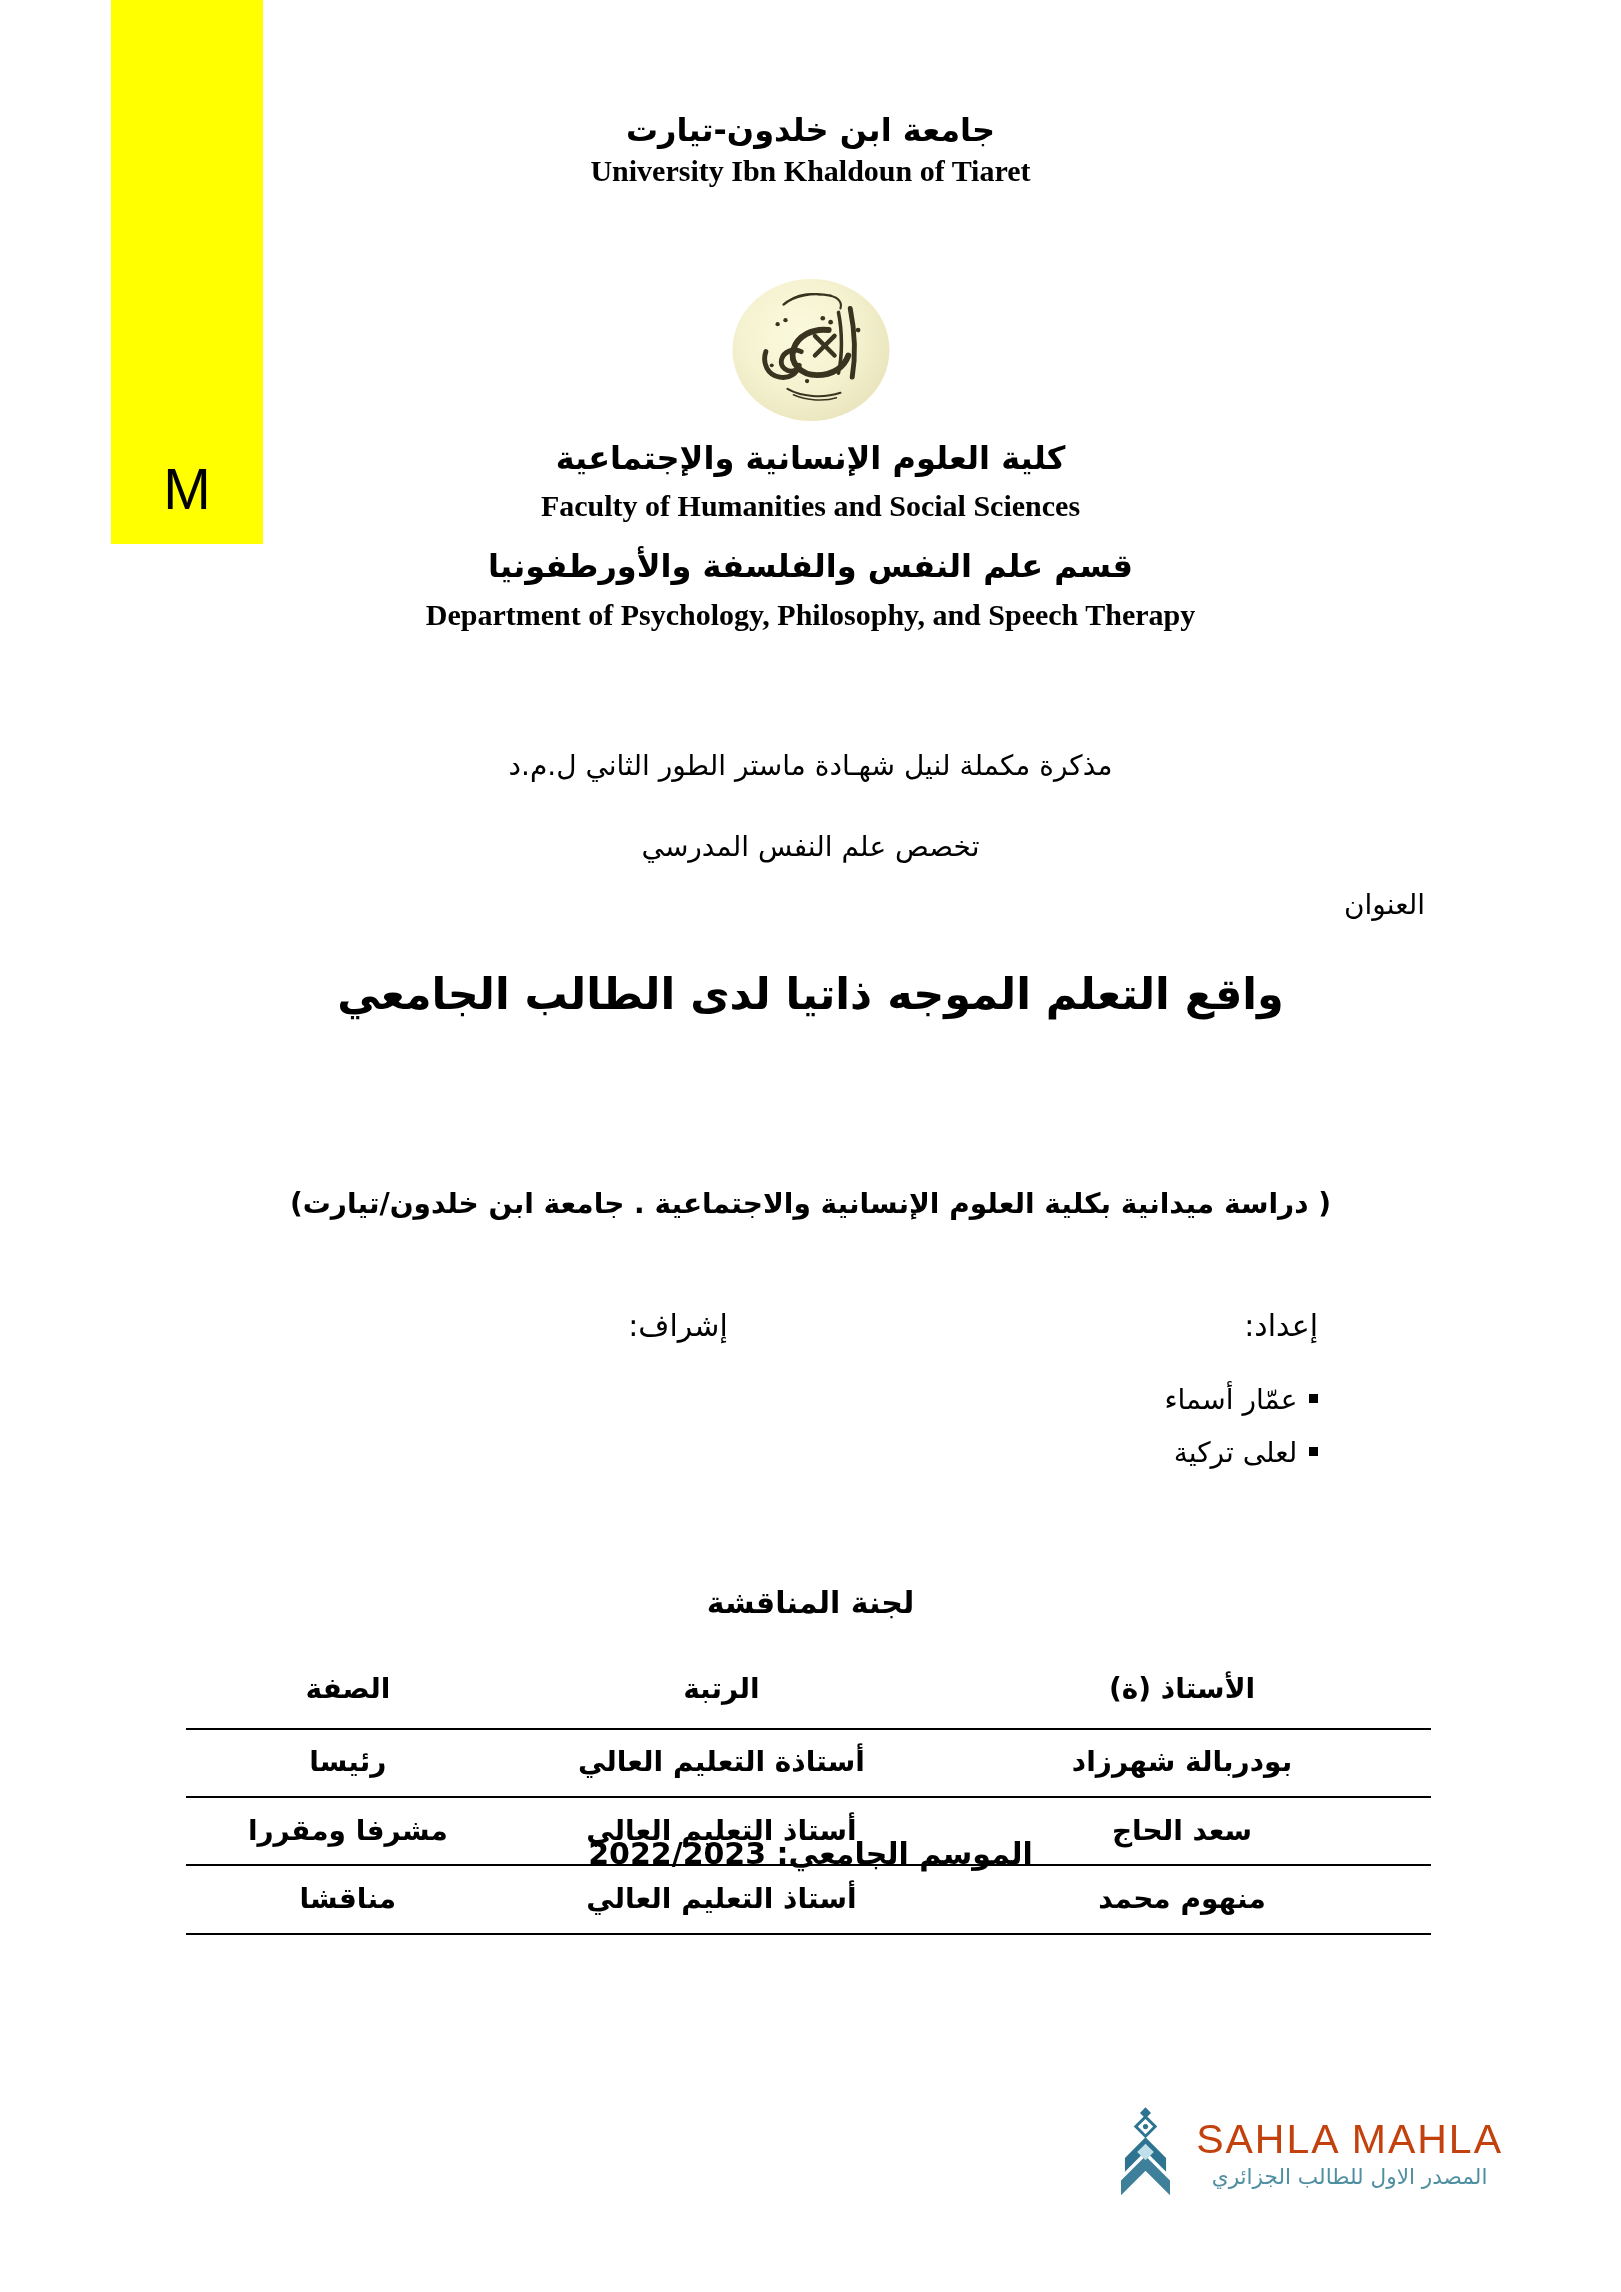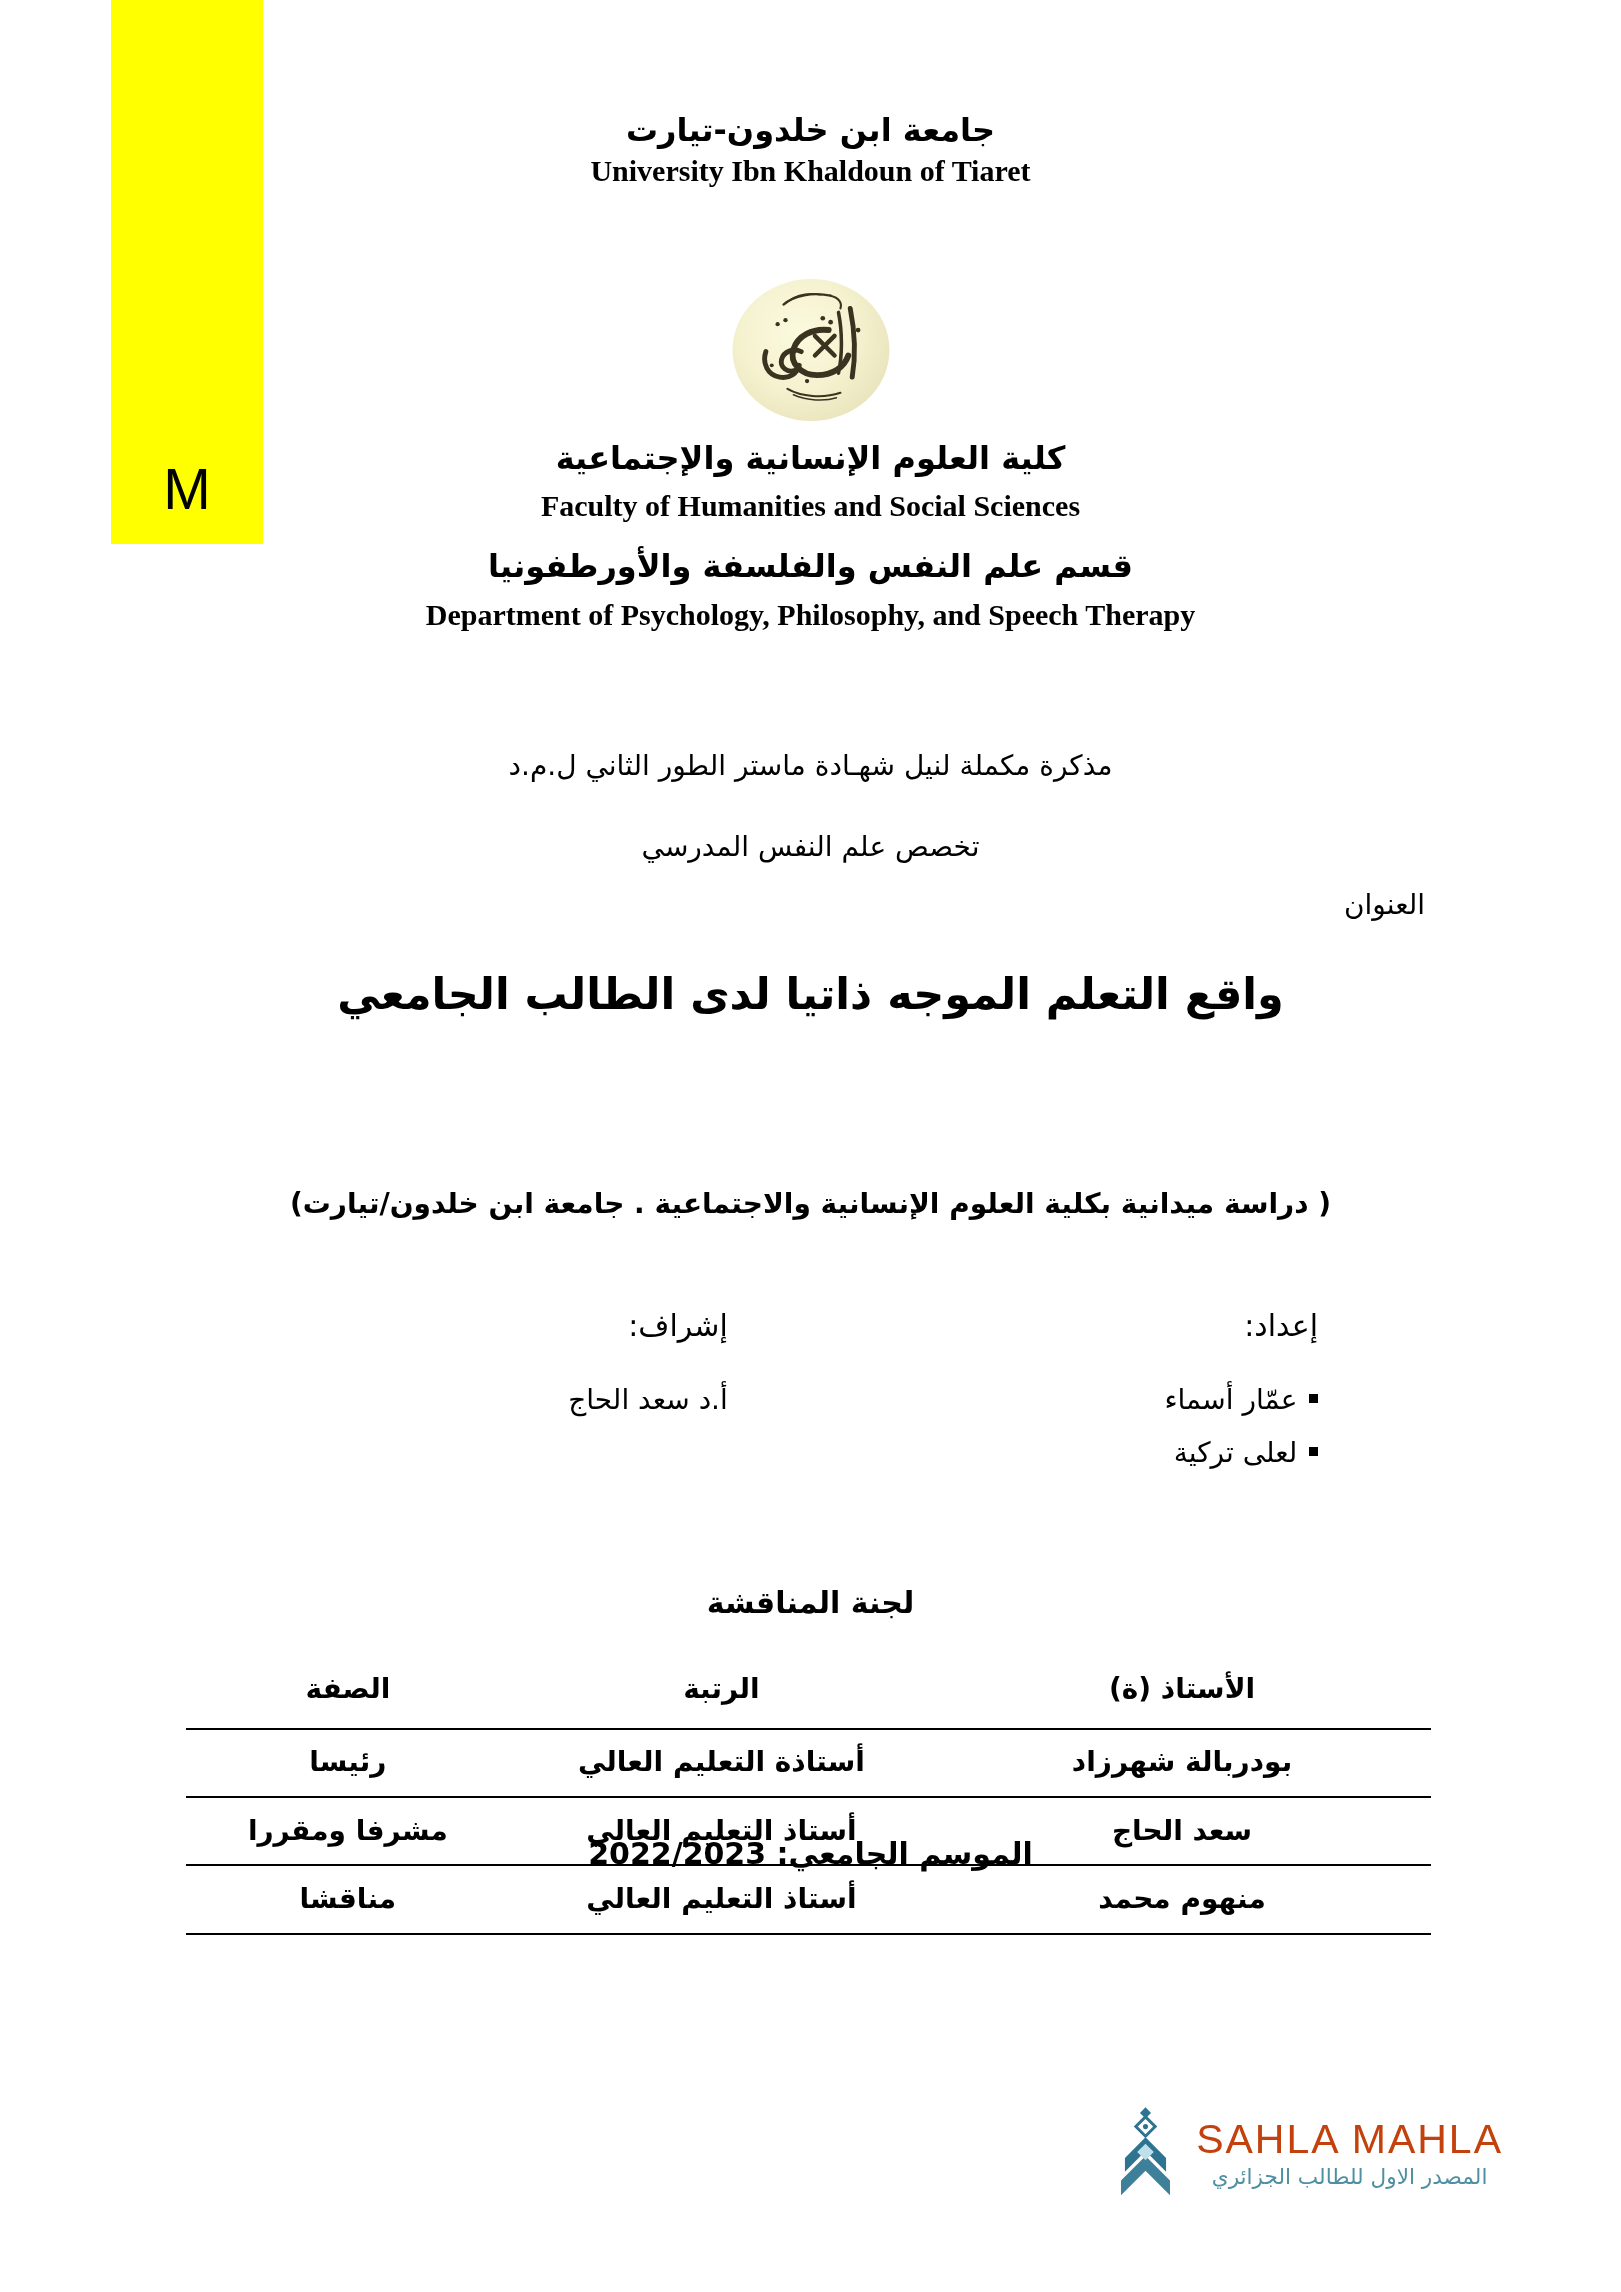--- a/index.html
+++ b/index.html
@@ -296,21 +296,20 @@
     <div class="auth-row">
       <div class="auth-col right">
         <div class="auth-label">إعداد:</div>
         <div class="auth-names">
           <div class="auth-name"><span class="bullet"></span><span>عمّار أسماء</span></div>
           <div class="auth-name"><span class="bullet"></span><span>لعلى تركية</span></div>
         </div>
       </div>
       <div class="auth-col left">
         <div class="auth-label">إشراف:</div>
-        <div class="sup-name">أ.د سعد الحاج</div>
       </div>
     </div>
   </div>
 
   <div class="ctr jury-head" style="top:1585px;">لجنة المناقشة</div>
 
   <table class="jury-table">
     <colgroup>
       <col class="c-prof">
       <col class="c-rank">

